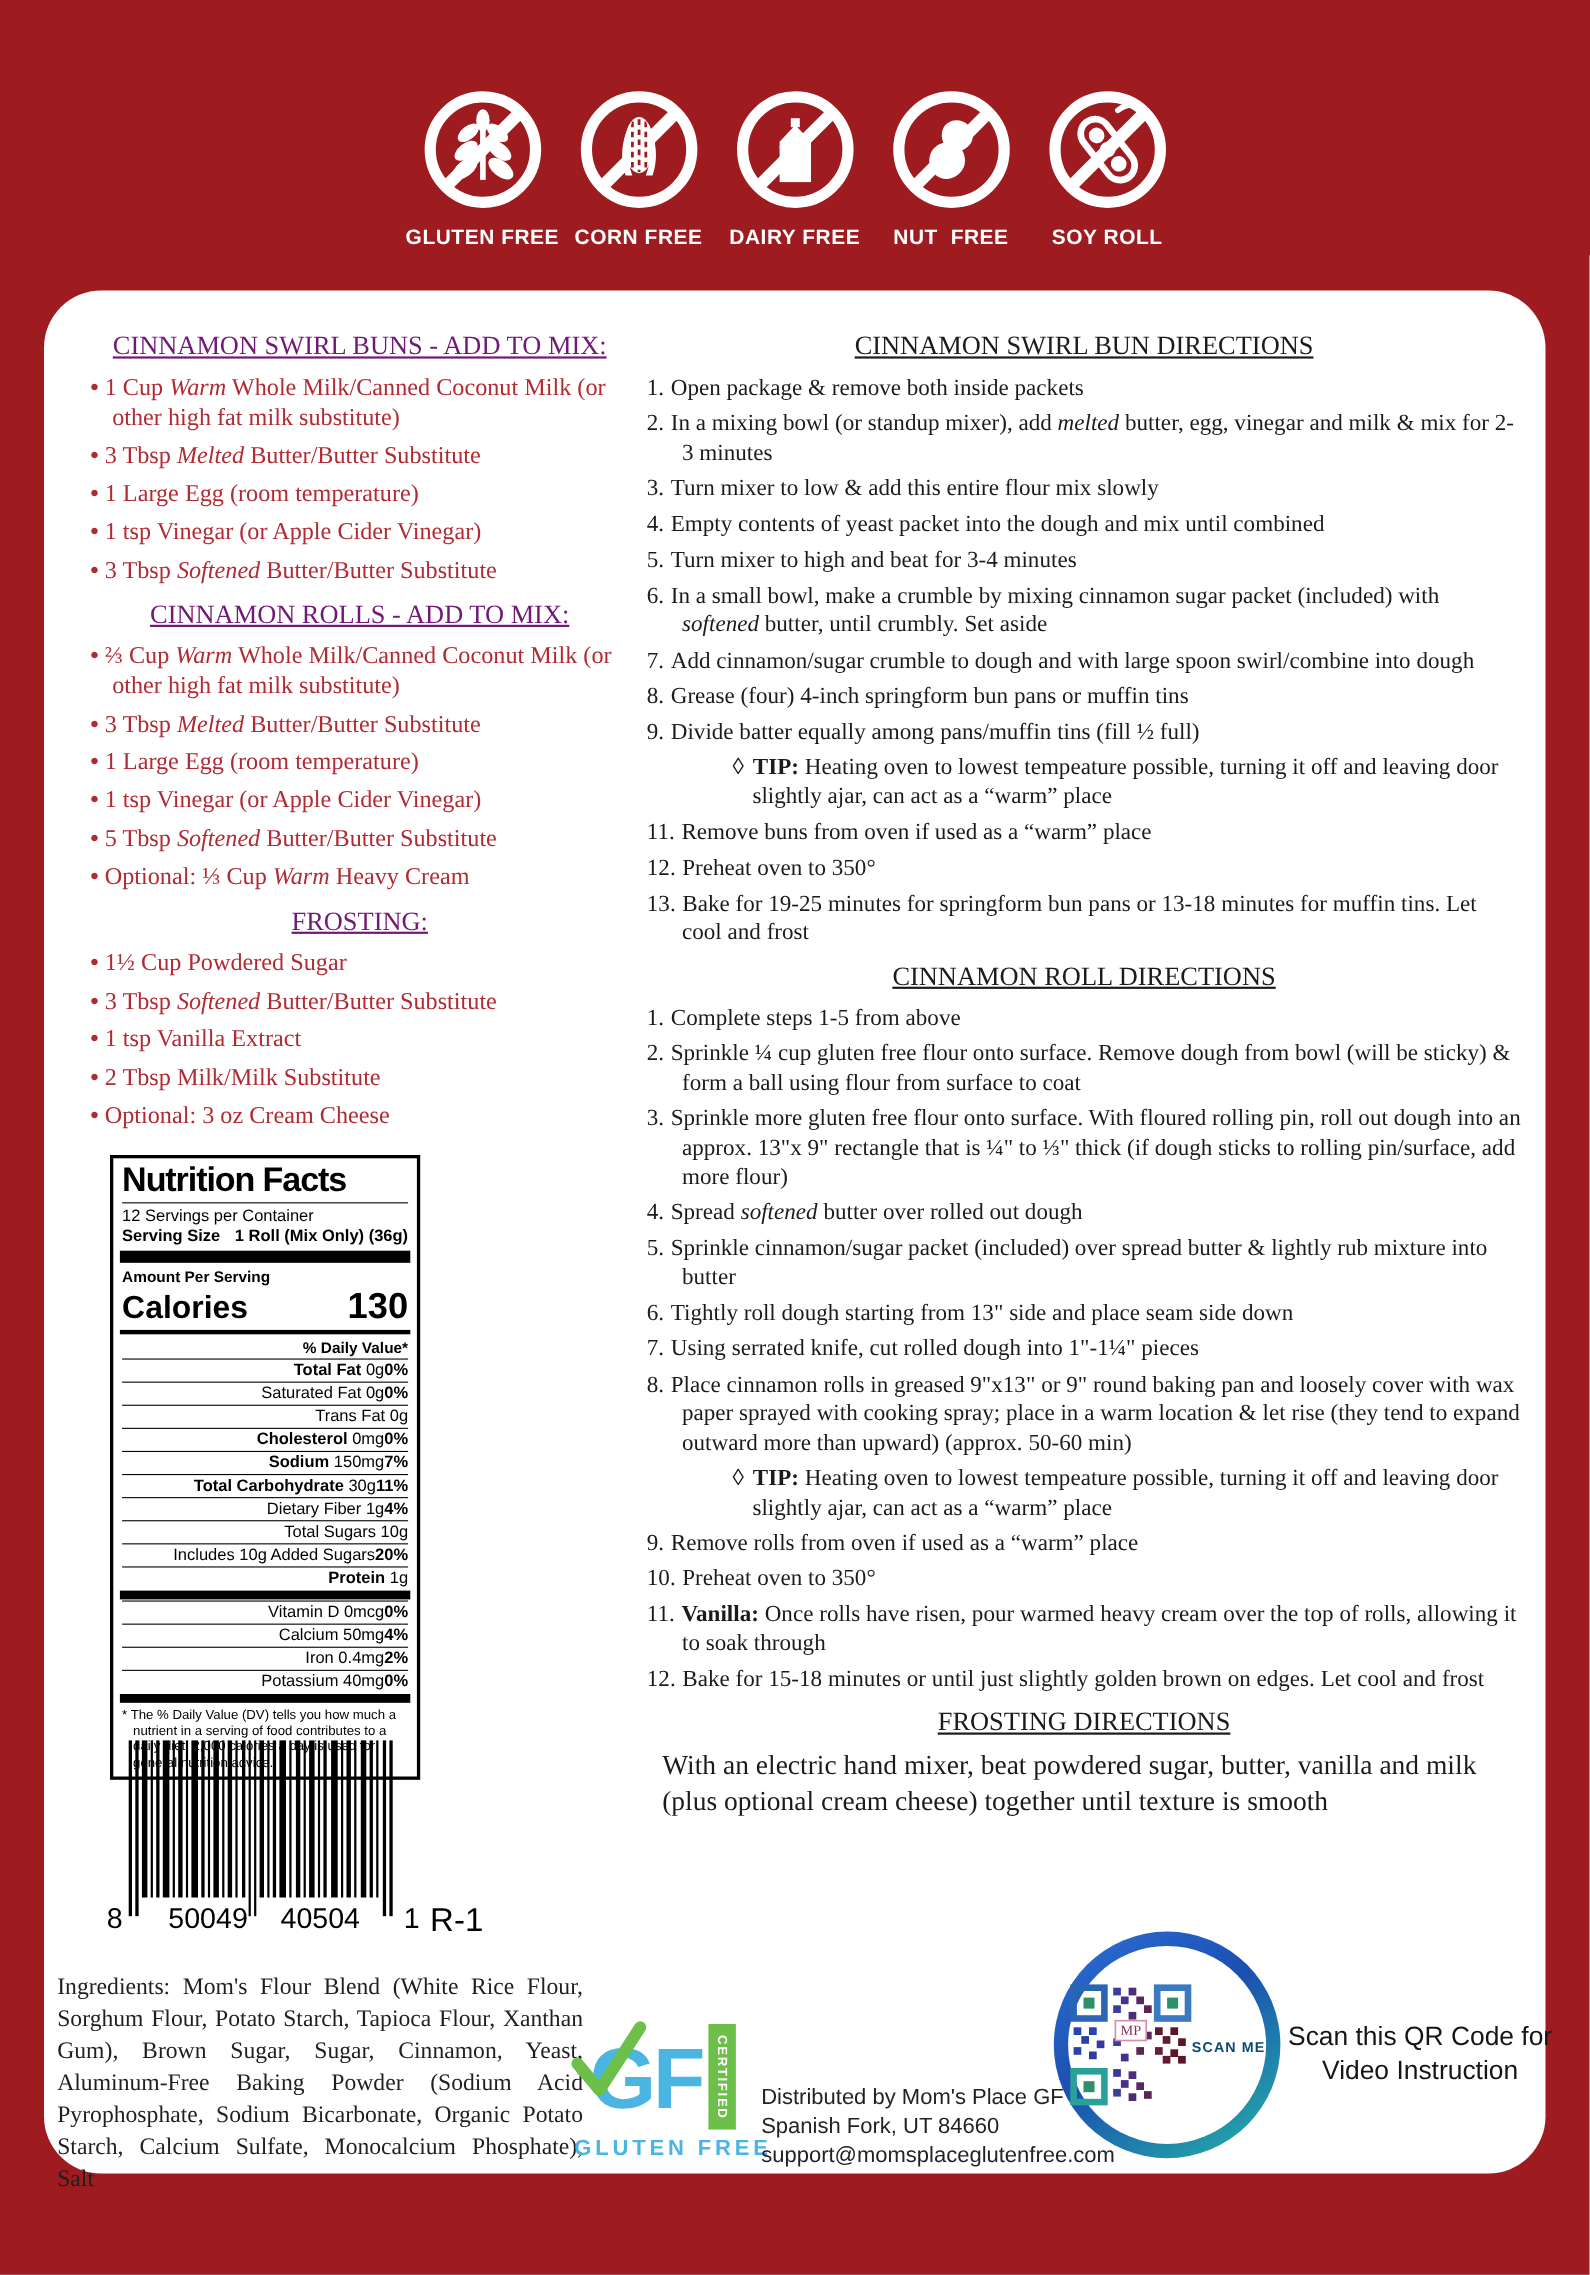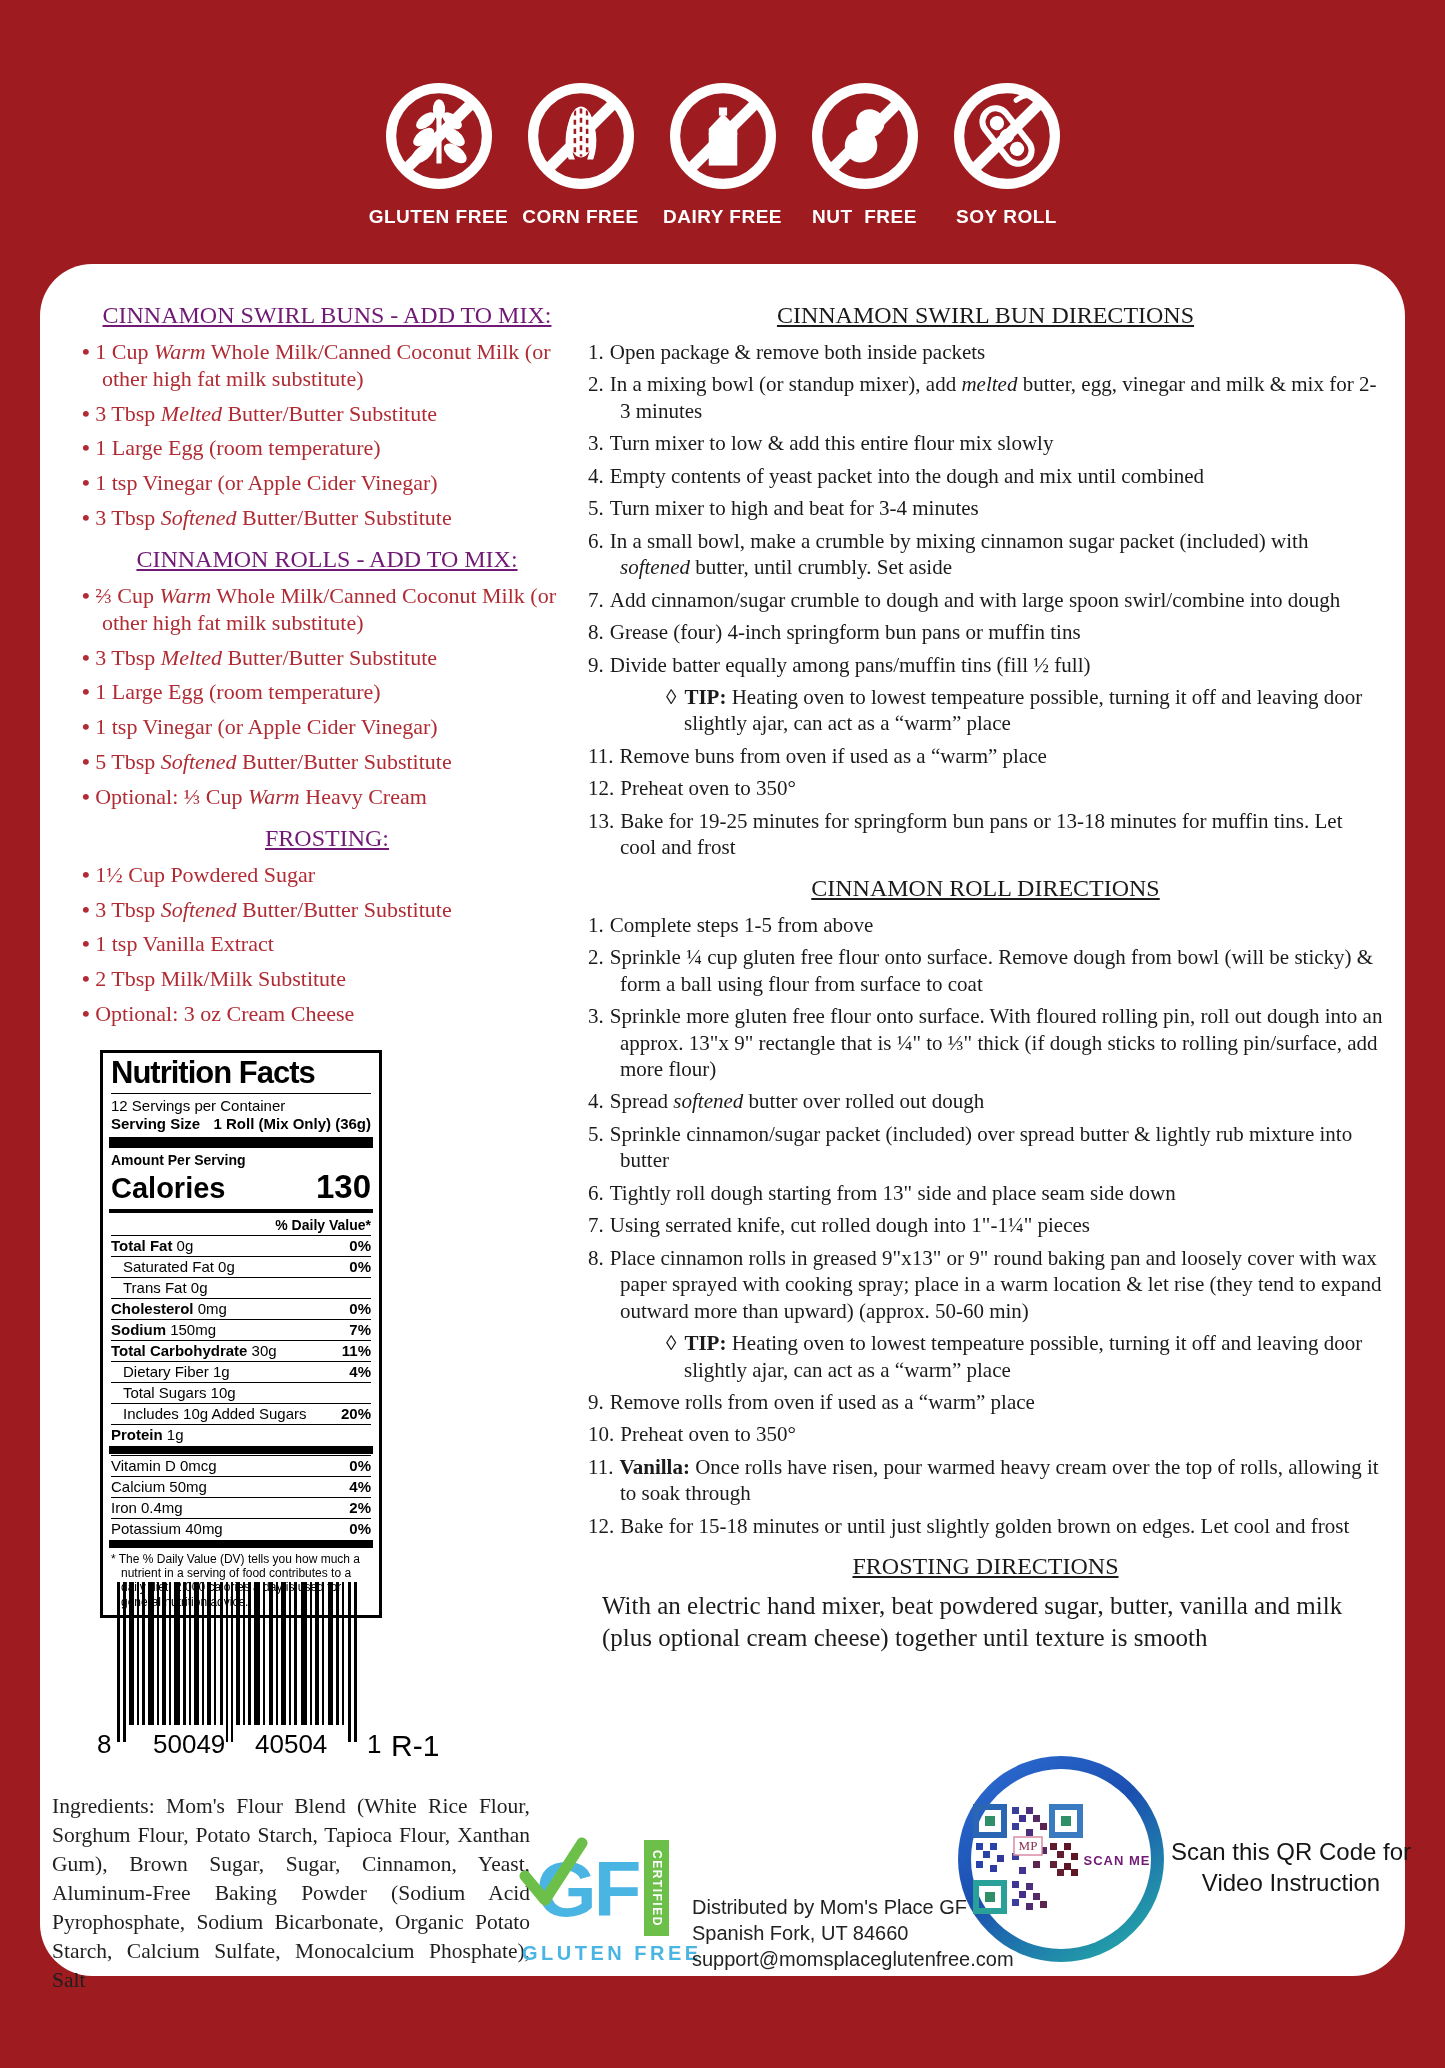--- a/index.html
+++ b/index.html
@@ -44,21 +44,21 @@
   .nf-servings{font-size:15px;padding-top:3px;}
   .nf-ssrow{display:flex;justify-content:space-between;font-size:15px;font-weight:bold;padding:1px 0 4px 0;}
   .nf-bar{background:#000;height:11px;margin:1px -2px;}
   .nf-bar.thin{height:4px;}
   .nf-bar.mid{height:8px;}
   .nf-aps{font-size:14px;font-weight:bold;padding-top:3px;}
   .nf-calrow{display:flex;justify-content:space-between;align-items:baseline;padding:0 0 2px 0;}
   .nf-cal{font-size:29px;font-weight:bold;}
   .nf-calval{font-size:33px;font-weight:bold;}
   .nf-dvh{text-align:right;font-size:14px;font-weight:bold;padding:3px 0 2px 0;}
-  .nf-row{display:flex;justify-content:space-between;border-top:1px solid #000;font-size:15px;padding:1.5px 0;}
+  .nf-row{display:flex;justify-content:flex-end;border-top:1px solid #000;font-size:15px;padding:1.5px 0;}
   .nf-row .nm{white-space:nowrap;}
   .nf-row.ind .nm{padding-left:12px;}
   .nf-foot{font-size:12px;line-height:1.2;padding:3px 0 0 10px;text-indent:-10px;}
   
   .barcode-wrap{position:absolute;left:55px;top:1318px;width:350px;height:195px;}
   .barcode-digits{position:absolute;top:147px;left:0;width:350px;height:36px;font-family:"Liberation Sans",sans-serif;}
   .barcode-digits span{position:absolute;font-size:26px;color:#000;}
   .bd-rev{font-size:30px !important;}
   
   .ingredients{
@@ -96,21 +96,21 @@
   }
   .qr-badge{
     position:absolute;left:918px;top:1492px;width:206px;height:206px;border-radius:50%;
     background:linear-gradient(145deg,#2f6fd6 0%,#1b4fb0 45%,#25b7a6 100%);
     display:flex;align-items:center;justify-content:center;
   }
   .qr-inner{
     width:180px;height:180px;border-radius:50%;background:#fff;
     display:flex;flex-direction:row;align-items:center;justify-content:center;
   }
-  .qr-scanme{font-family:"Liberation Sans",sans-serif;font-size:13px;font-weight:bold;color:#701a75;letter-spacing:1px;margin-top:2px;}
+  .qr-scanme{font-family:"Liberation Sans",sans-serif;font-size:13px;font-weight:bold;color:#0c4a6e;letter-spacing:1px;margin-top:2px;}
   .scan-note{
     position:absolute;left:1128px;top:1572px;width:246px;text-align:center;
     font-family:"Liberation Sans",sans-serif;font-size:24px;line-height:31px;color:#151515;
   }
 </style>
 </head>
 <body>
 
 <div class="badges" id="badges">
     <div class="badge">

